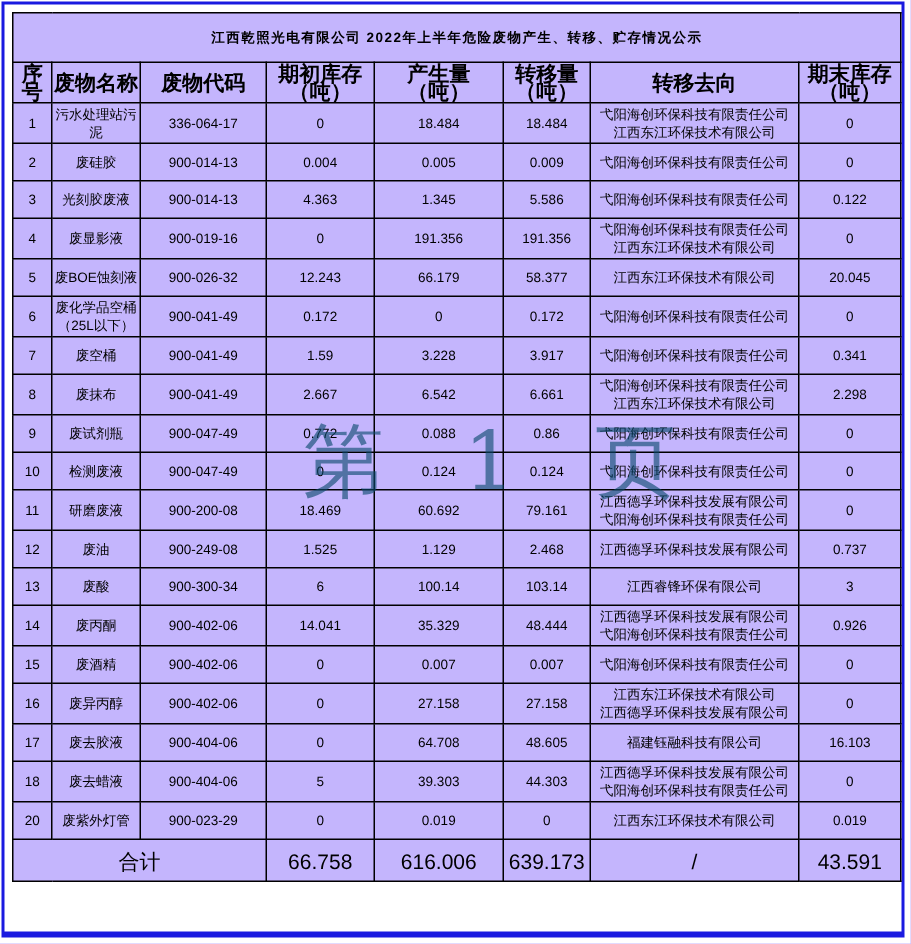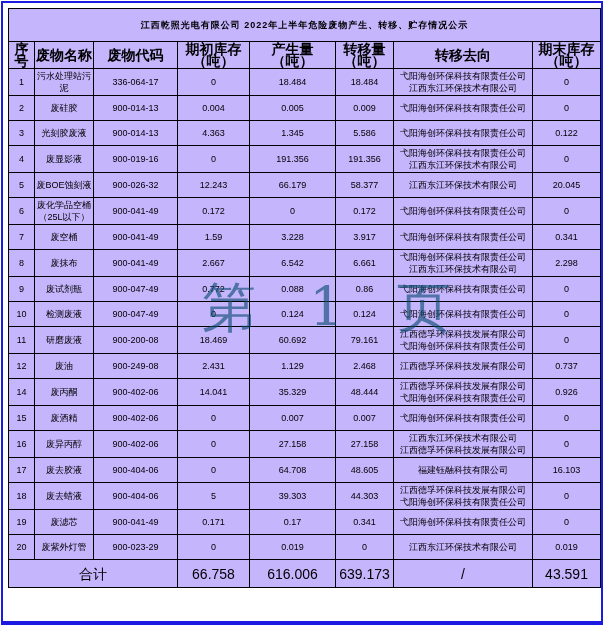--- a/index.html
+++ b/index.html
@@ -228,27 +228,39 @@
         <td class="cell-destination">
           <div>江西德孚环保科技发展有限公司</div>
           <div>弋阳海创环保科技有限责任公司</div>
         </td>
         <td>0</td>
       </tr>
       <tr class="data-row">
         <td>12</td>
         <td>废油</td>
         <td>900-249-08</td>
-        <td>2.431</td>
+        <td>1.525</td>
         <td>1.129</td>
         <td>2.468</td>
         <td class="cell-destination">
           <div>江西德孚环保科技发展有限公司</div>
         </td>
         <td>0.737</td>
+      </tr>
+      <tr class="data-row">
+        <td>13</td>
+        <td>废酸</td>
+        <td>900-300-34</td>
+        <td>6</td>
+        <td>100.14</td>
+        <td>103.14</td>
+        <td class="cell-destination">
+          <div>江西睿锋环保有限公司</div>
+        </td>
+        <td>3</td>
       </tr>
       <tr class="data-row">
         <td>14</td>
         <td>废丙酮</td>
         <td>900-402-06</td>
         <td>14.041</td>
         <td>35.329</td>
         <td>48.444</td>
         <td class="cell-destination">
           <div>江西德孚环保科技发展有限公司</div>
@@ -295,32 +307,20 @@
       </tr>
       <tr class="data-row">
         <td>18</td>
         <td>废去蜡液</td>
         <td>900-404-06</td>
         <td>5</td>
         <td>39.303</td>
         <td>44.303</td>
         <td class="cell-destination">
           <div>江西德孚环保科技发展有限公司</div>
-          <div>弋阳海创环保科技有限责任公司</div>
-        </td>
-        <td>0</td>
-      </tr>
-      <tr class="data-row">
-        <td>19</td>
-        <td>废滤芯</td>
-        <td>900-041-49</td>
-        <td>0.171</td>
-        <td>0.17</td>
-        <td>0.341</td>
-        <td class="cell-destination">
           <div>弋阳海创环保科技有限责任公司</div>
         </td>
         <td>0</td>
       </tr>
       <tr class="data-row">
         <td>20</td>
         <td>废紫外灯管</td>
         <td>900-023-29</td>
         <td>0</td>
         <td>0.019</td>

